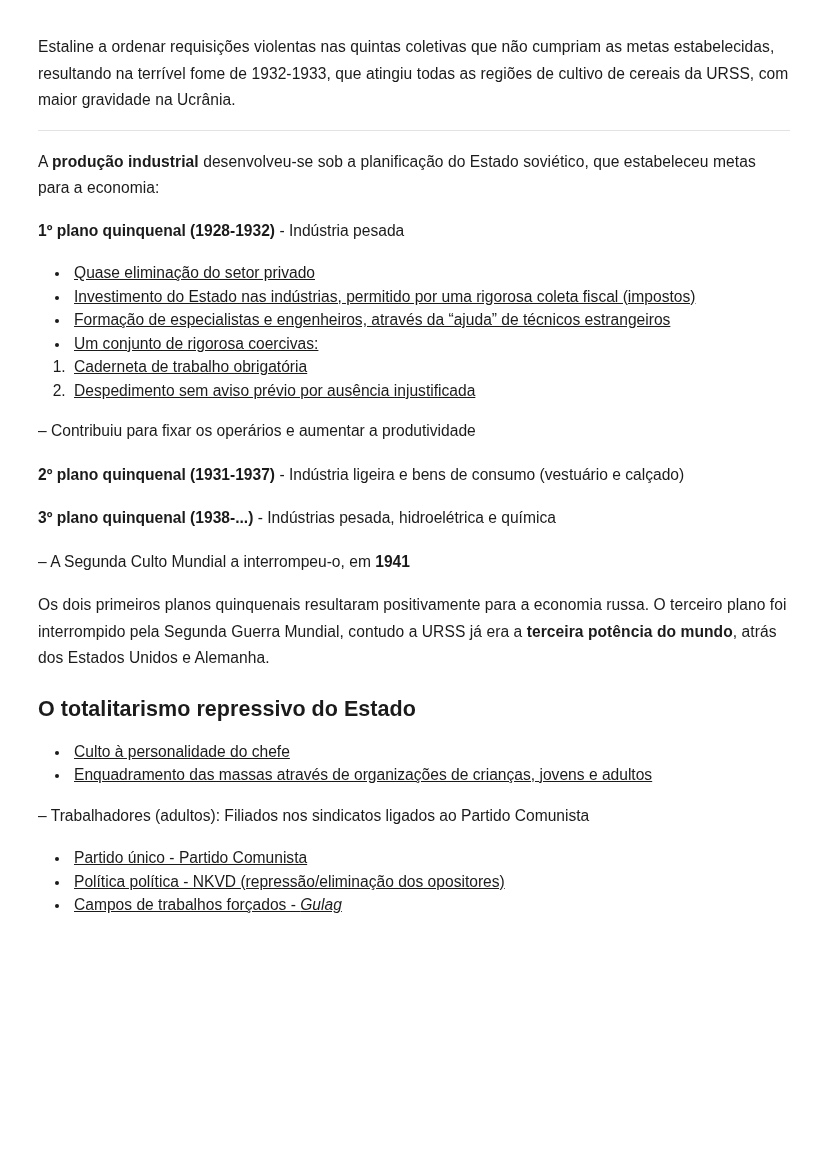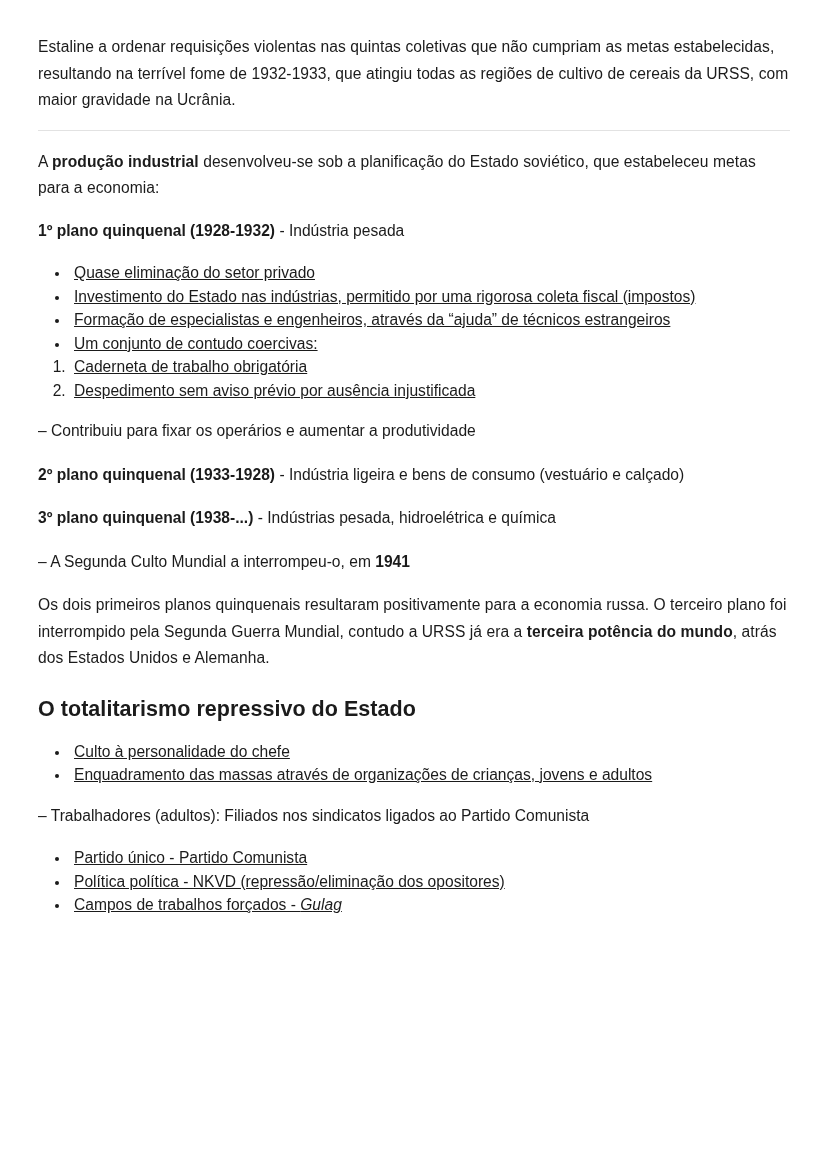--- a/index.html
+++ b/index.html
@@ -83,31 +83,31 @@
 
   <p class="para"><span>A </span><b>produção industrial</b><span> desenvolveu-se sob a planificação do Estado soviético, que estabeleceu metas para a economia:</span></p>
 
   <p class="plan-line"><b>1º plano quinquenal (1928-1932)</b><span> - Indústria pesada</span></p>
 
   <div class="list-block">
     <ul class="doc-list">
       <li>Quase eliminação do setor privado</li>
       <li>Investimento do Estado nas indústrias, permitido por uma rigorosa coleta fiscal (impostos)</li>
       <li>Formação de especialistas e engenheiros, através da “ajuda” de técnicos estrangeiros</li>
-      <li>Um conjunto de contudo coercivas:</li>
+      <li>Um conjunto de rigorosa coercivas:</li>
     </ul>
     <ol class="doc-list">
       <li>Caderneta de trabalho obrigatória</li>
       <li>Despedimento sem aviso prévio por ausência injustificada</li>
     </ol>
   </div>
 
   <p class="dash-line">– Contribuiu para fixar os operários e aumentar a produtividade</p>
 
-  <p class="plan-line"><b>2º plano quinquenal (1933-1928)</b><span> - Indústria ligeira e bens de consumo (vestuário e calçado)</span></p>
+  <p class="plan-line"><b>2º plano quinquenal (1931-1937)</b><span> - Indústria ligeira e bens de consumo (vestuário e calçado)</span></p>
 
   <p class="plan-line"><b>3º plano quinquenal (1938-...)</b><span> - Indústrias pesada, hidroelétrica e química</span></p>
 
   <p class="dash-line"><span>– A Segunda Culto Mundial a interrompeu-o, em </span><b>1941</b></p>
 
   <p class="para"><span>Os dois primeiros planos quinquenais resultaram positivamente para a economia russa. O terceiro plano foi interrompido pela Segunda Guerra Mundial, contudo a URSS já era a </span><b>terceira potência do mundo</b><span>, atrás dos Estados Unidos e Alemanha.</span></p>
 
   <h2 class="section-heading">O totalitarismo repressivo do Estado</h2>
 
 

